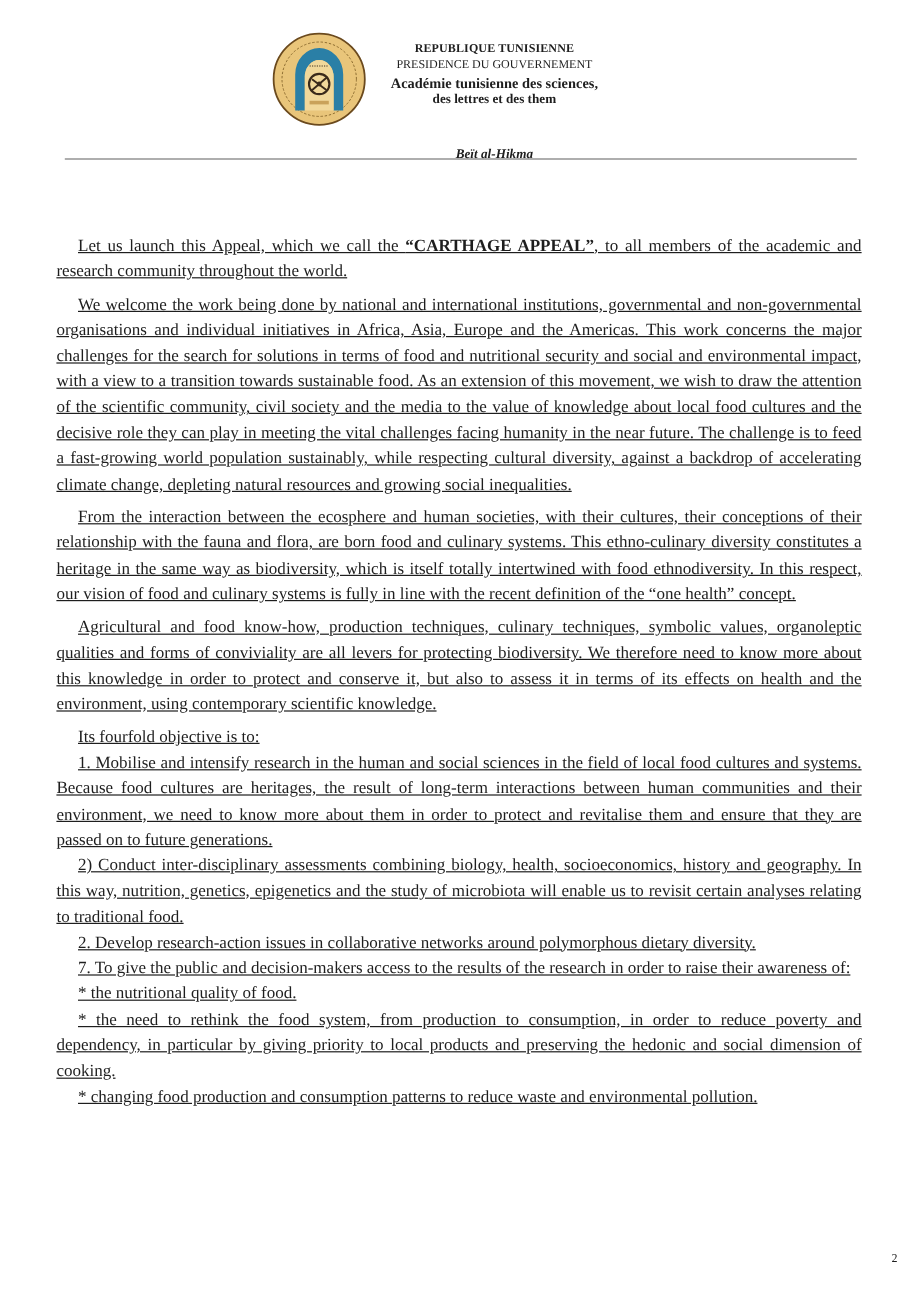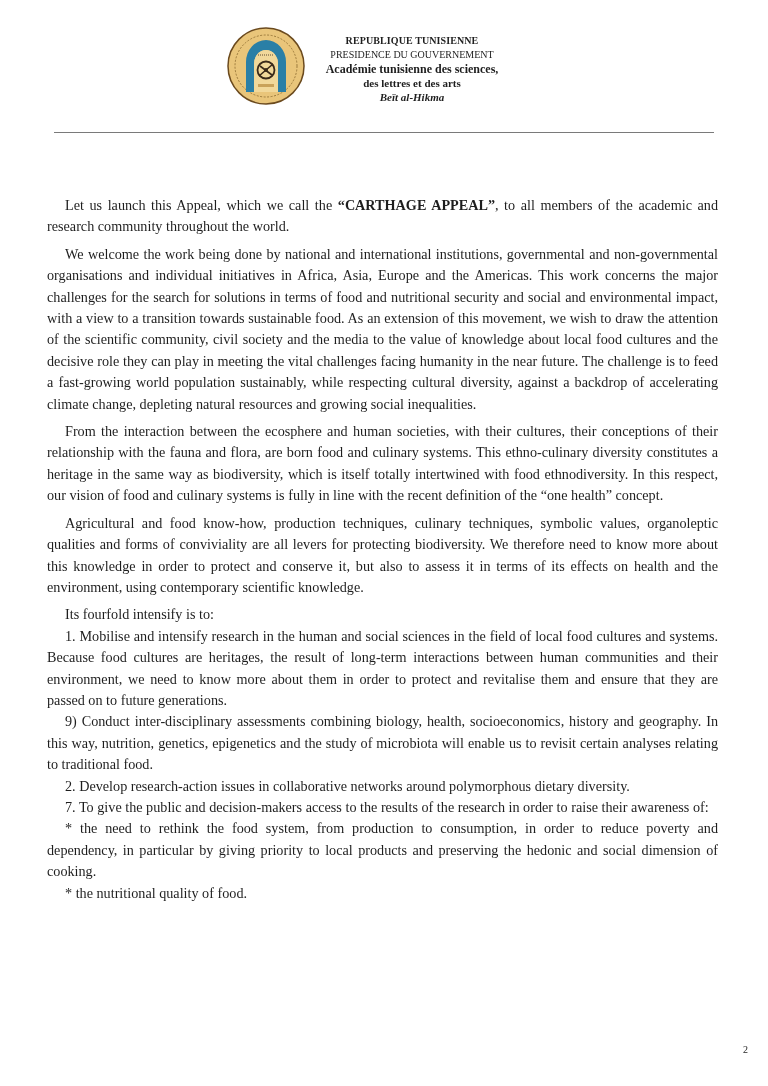--- a/index.html
+++ b/index.html
@@ -34,41 +34,42 @@
       left: 86px;
       top: 8px;
       width: 200px;
       text-align: center;
       line-height: 14px;
     }
     .ht-line1 { font-size: 10px; font-weight: bold; letter-spacing: 0.1px; }
     .ht-line2 { font-size: 10px; text-align: center; }
     .ht-line3 { font-size: 12px; font-weight: bold; }
     .ht-line4 { font-size: 11px; font-weight: bold; }
-    .ht-line5 { font-size: 11px; font-style: italic; font-weight: bold; }
+    .ht-line5 { font-size: 11px; font-style: italic; font-weight: bold; margin-top: 32px; }
     .rule {
       position: absolute;
       left: 54px;
       top: 132px;
       width: 660px;
       height: 0;
       border-top: 1.4px solid #7a7a7a;
     }
     .body-text {
       position: absolute;
       left: 47px;
       top: 195px;
       width: 675px;
       font-size: 14.2px;
       line-height: 21.4px;
       text-align: justify;
     }
     .body-text p {
       margin: 0 4px 6px 0;
       text-indent: 18px;
+      text-decoration: underline;
     }
     .body-text p.tight {
       margin-bottom: 0;
     }
     .body-text .caps {
       font-weight: bold;
     }
     .page-number {
       position: absolute;
       left: 743px;
@@ -90,34 +91,35 @@
       <path d="M33 50 L47 38 M34 40 L46 49" stroke="#3a2a1a" stroke-width="1.6"></path>
       <circle cx="40" cy="44" r="2" fill="#3a2a1a"></circle>
       <path d="M32 29 L48 29" stroke="#3a2a1a" stroke-width="0.8" stroke-dasharray="1 1"></path>
       <rect x="32" y="58" width="16" height="3" fill="#c9a25a"></rect>
     </svg>
   </div>
   <div class="header-text">
     <div class="ht-line1">REPUBLIQUE TUNISIENNE</div>
     <div class="ht-line2">PRESIDENCE DU GOUVERNEMENT</div>
     <div class="ht-line3">Académie tunisienne des sciences,</div>
-    <div class="ht-line4">des lettres et des arts</div>
+    <div class="ht-line4">des lettres et des them</div>
     <div class="ht-line5">Beït al-Hikma</div>
   </div>
 </div>
 
 <div class="rule"></div>
 
 <div class="body-text">
   <p><span>Let us launch this Appeal, which we call the </span><span class="caps">“CARTHAGE APPEAL”</span><span>, to all members of the academic and research community throughout the world.</span></p>
   <p>We welcome the work being done by national and international institutions, governmental and non-governmental organisations and individual initiatives in Africa, Asia, Europe and the Americas. This work concerns the major challenges for the search for solutions in terms of food and nutritional security and social and environmental impact, with a view to a transition towards sustainable food. As an extension of this movement, we wish to draw the attention of the scientific community, civil society and the media to the value of knowledge about local food cultures and the decisive role they can play in meeting the vital challenges facing humanity in the near future. The challenge is to feed a fast-growing world population sustainably, while respecting cultural diversity, against a backdrop of accelerating climate change, depleting natural resources and growing social inequalities.</p>
   <p>From the interaction between the ecosphere and human societies, with their cultures, their conceptions of their relationship with the fauna and flora, are born food and culinary systems. This ethno-culinary diversity constitutes a heritage in the same way as biodiversity, which is itself totally intertwined with food ethnodiversity. In this respect, our vision of food and culinary systems is fully in line with the recent definition of the “one health” concept.</p>
   <p>Agricultural and food know-how, production techniques, culinary techniques, symbolic values, organoleptic qualities and forms of conviviality are all levers for protecting biodiversity. We therefore need to know more about this knowledge in order to protect and conserve it, but also to assess it in terms of its effects on health and the environment, using contemporary scientific knowledge.</p>
-  <p class="tight">Its fourfold intensify is to:</p>
+  <p class="tight">Its fourfold objective is to:</p>
   <p class="tight">1. Mobilise and intensify research in the human and social sciences in the field of local food cultures and systems. Because food cultures are heritages, the result of long-term interactions between human communities and their environment, we need to know more about them in order to protect and revitalise them and ensure that they are passed on to future generations.</p>
-  <p class="tight">9) Conduct inter-disciplinary assessments combining biology, health, socioeconomics, history and geography. In this way, nutrition, genetics, epigenetics and the study of microbiota will enable us to revisit certain analyses relating to traditional food.</p>
+  <p class="tight">2) Conduct inter-disciplinary assessments combining biology, health, socioeconomics, history and geography. In this way, nutrition, genetics, epigenetics and the study of microbiota will enable us to revisit certain analyses relating to traditional food.</p>
   <p class="tight">2. Develop research-action issues in collaborative networks around polymorphous dietary diversity.</p>
   <p class="tight">7. To give the public and decision-makers access to the results of the research in order to raise their awareness of:</p>
+  <p class="tight">* the nutritional quality of food.</p>
   <p class="tight">* the need to rethink the food system, from production to consumption, in order to reduce poverty and dependency, in particular by giving priority to local products and preserving the hedonic and social dimension of cooking.</p>
-  <p class="tight">* the nutritional quality of food.</p>
+  <p class="tight">* changing food production and consumption patterns to reduce waste and environmental pollution.</p>
 </div>
 
 <div class="page-number">2</div>
 
 </body></html>

